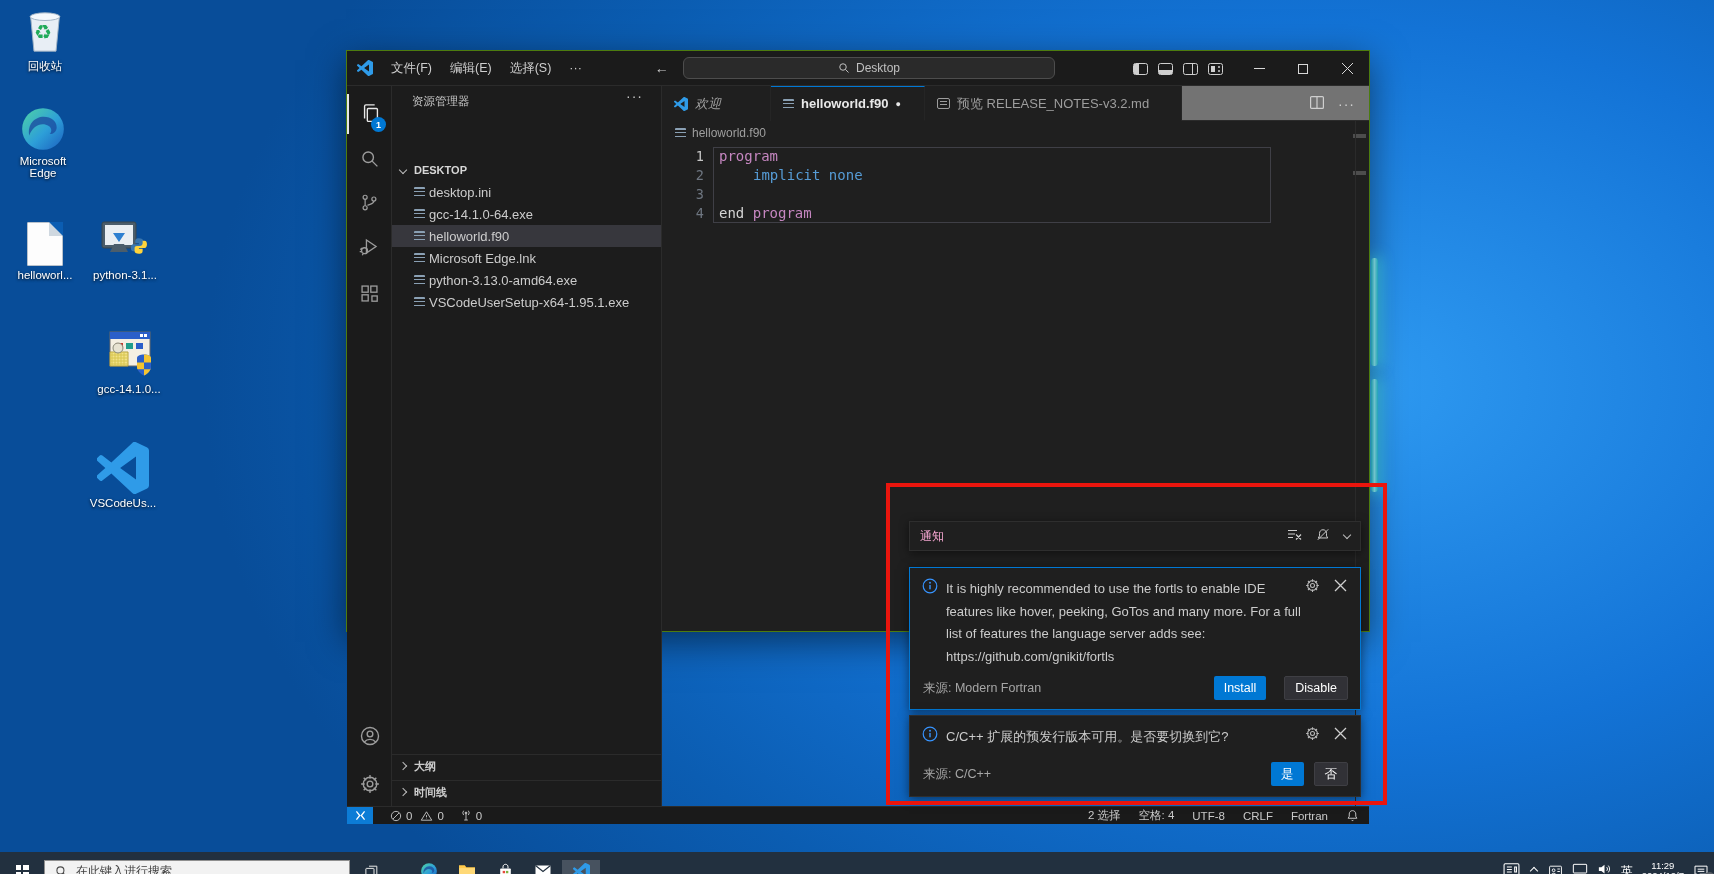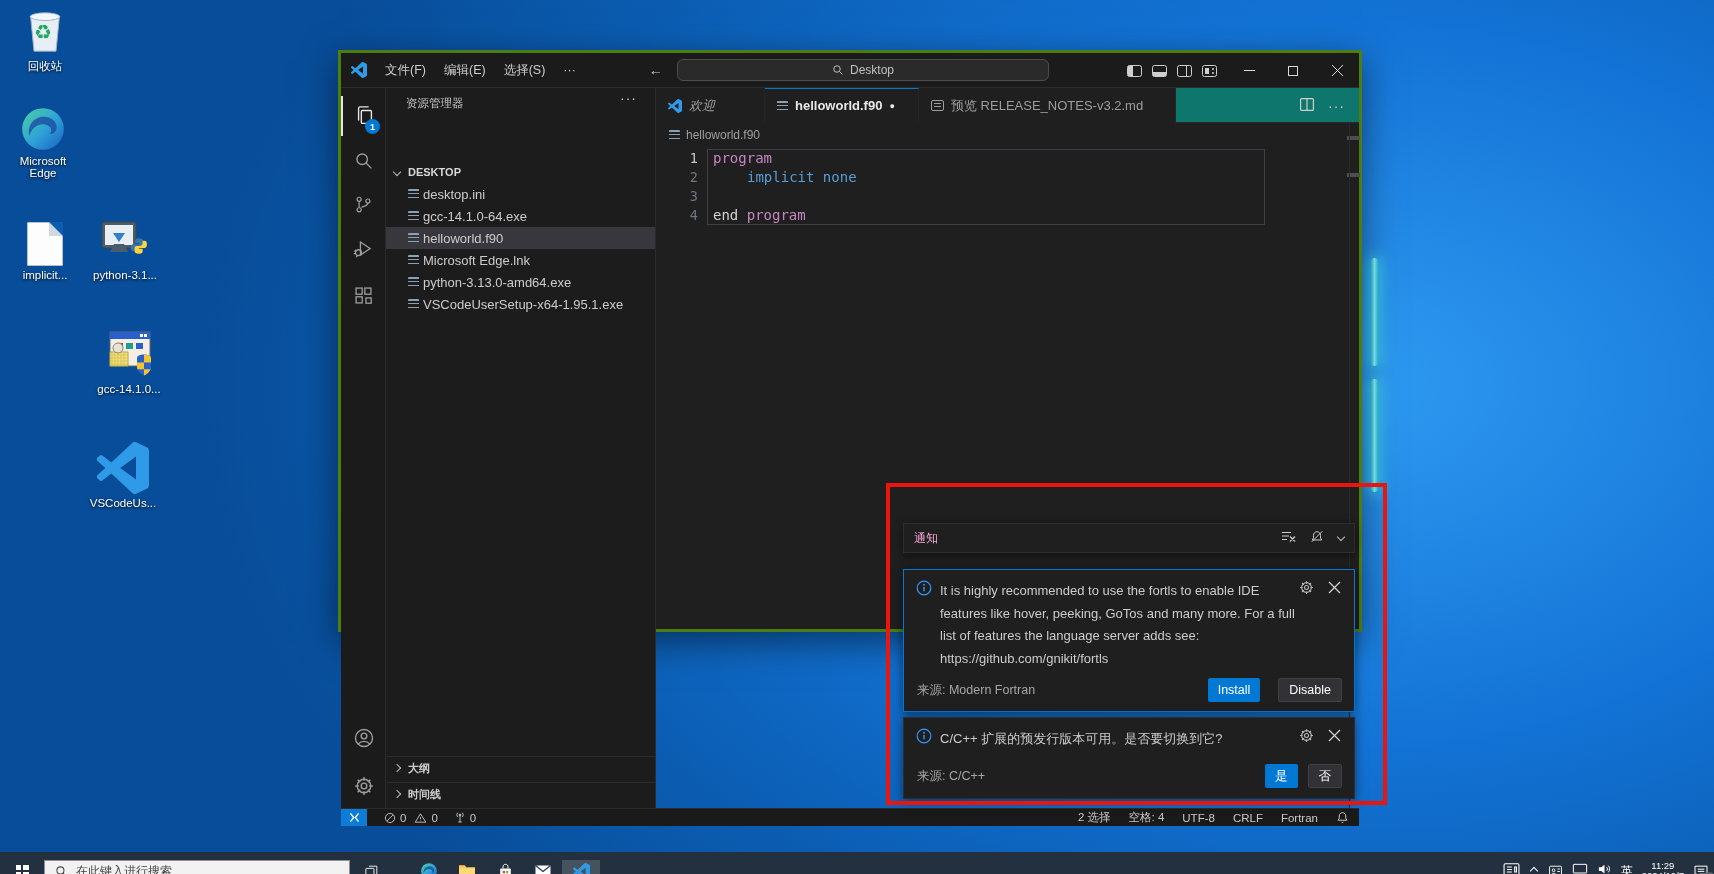--- a/index.html
+++ b/index.html
@@ -10,21 +10,21 @@
 .flex{display:flex;align-items:center}
 
 .beam{position:absolute;left:1371px;width:7px;border-radius:3px;
 background:linear-gradient(to right,#25c3dc,#8ef4ff,#25c3dc);box-shadow:0 0 14px 3px rgba(70,225,245,.75)}
 .dicon{position:absolute;width:86px;display:flex;flex-direction:column;align-items:center;gap:3px;
 color:#fff;font-size:11.5px;text-align:center;text-shadow:0 1px 3px rgba(0,0,0,.95);cursor:default}
 .dicon .ic{display:flex;align-items:center;justify-content:center}
 .page{width:36px;height:44px;background:#fdfdfd;border:1px solid #b9c2cc;position:relative;border-radius:1px}
 .page::after{content:"";position:absolute;top:-1px;right:-1px;border:7px solid transparent;border-top-color:#0b5db2;border-right-color:#0b5db2;border-bottom-color:#cfd8e0;border-left-color:#cfd8e0;border-width:7px}
 
-#win{left:338px;top:50px;width:1024px;height:582px;background:#1f1f1f;border:3px solid #4d7c0f;
+#win{left:346px;top:50px;width:1024px;height:582px;background:#1f1f1f;border:1px solid #4d7c0f;
 box-shadow:0 10px 34px rgba(0,0,0,.5)}
 #titlebar{left:0;top:0;right:0;height:35px;background:#1b1b1b;border-bottom:1px solid #2b2b2b;display:flex;align-items:center}
 .menu{color:#cfcfcf;font-size:12.5px;padding:0 9px}
 .navarrow{color:#cfcfcf;font-size:14px;padding:0 8px}
 #tsearch{left:336px;top:6px;width:372px;height:22px;background:#2a2a2a;border:1px solid #4d4d4d;border-radius:6px;
 display:flex;align-items:center;justify-content:center;gap:6px;color:#c0c0c0;font-size:12px}
 .lt{width:15px;height:12px;border:1.2px solid #cfcfcf;border-radius:2.5px;position:relative}
 .lt i{position:absolute;background:#cfcfcf}
 .wbtn{width:44px;height:35px;display:flex;align-items:center;justify-content:center;color:#d8d8d8}
 
@@ -37,21 +37,21 @@
 #sidebar{left:45px;top:35px;width:270px;height:720px;background:#1c1c1c;border-right:1px solid #2b2b2b;color:#cccccc}
 .sbrow{position:absolute;left:0;width:100%;height:22px;display:flex;align-items:center;font-size:13px;gap:6px;padding-left:37px;position:absolute}
 .sbrow.sel{background:#37373d}
 .flines{width:11px;height:10px;background:repeating-linear-gradient(to bottom,#8aa0b4 0 1.6px,transparent 1.6px 3.8px);border-radius:1px;flex:none;position:absolute;left:22px}
 .chev{width:6px;height:6px;border-right:1.4px solid #bdbdbd;border-bottom:1.4px solid #bdbdbd;flex:none}
 .chev.down{transform:rotate(45deg)}
 .chev.right{transform:rotate(-45deg)}
 .sect{position:absolute;left:0;width:100%;height:23px;display:flex;align-items:center;gap:8px;padding-left:8px;
 font-size:11px;font-weight:bold;color:#cccccc;border-top:1px solid #2b2b2b}
 
-#tabbar{left:315px;top:35px;right:0;height:35px;background:#0f766e;border-bottom:1px solid #2b2b2b;display:flex}
+#tabbar{left:315px;top:35px;right:0;height:35px;background:#737373;border-bottom:1px solid #2b2b2b;display:flex}
 .tab{height:35px;display:flex;align-items:center;gap:7px;padding:0 12px;border-right:1px solid #252525;
 font-size:13px;color:#9d9d9d;background:#1f1f1f}
 .tab.active{background:#1f1f1f;color:#e8e8e8;border-top:1.5px solid #0078d4;border-bottom:1px solid #1f1f1f}
 .tab.preview span.lbl{font-style:italic}
 .pv{width:13px;height:11px;border:1.2px solid #9d9d9d;border-radius:2px;position:relative}
 .pv::after{content:"";position:absolute;left:2px;top:2px;right:2px;height:1.2px;background:#9d9d9d;box-shadow:0 3px 0 #9d9d9d}
 #breadcrumb{left:328px;top:70px;height:23px;display:flex;align-items:center;gap:6px;color:#9f9f9f;font-size:12px}
 .code{font-family:"DejaVu Sans Mono",monospace;font-size:14px;line-height:19px;position:absolute;white-space:pre}
 .lnum{position:absolute;left:315px;width:42px;text-align:right;color:#6e7681;font-family:"DejaVu Sans Mono",monospace;font-size:13.5px;line-height:19px}
 .lnum.cur{color:#c6c6c6}
@@ -124,21 +124,21 @@
         <path d="M6.5 20.5c-1.6-7.5 3.8-13 10-13 5.2 0 9 3.1 9 7.2 0 2.9-2.1 4.8-4.8 4.8 1.7-1.6 1.4-4.2-.7-5.6-5-3.3-11.6.2-13.5 6.6z" fill="#1b4ea0" opacity=".8"></path>
       </svg>
   </span>
   <span style="width:70px">Microsoft Edge</span>
 </div>
 
 <div class="dicon" style="left:2px;top:222px">
   <span class="ic">
       <span class="page"></span>
     </span>
-  <span>implicit...</span>
+  <span>helloworl...</span>
 </div>
 
 <div class="dicon" style="left:82px;top:216px">
   <span class="ic">
     <svg width="54" height="50" viewBox="0 0 54 50">
         <rect x="4" y="6" width="34" height="26" rx="2" fill="#4b5d6b" stroke="#38474f"></rect>
         <rect x="7" y="9" width="28" height="20" fill="#e9eef2"></rect>
         <path d="M16 28h10l4 8H12z" fill="#4b5d6b"></path>
         <path d="M21 8v10h-6l6 9 6-9h-6z" fill="#2d7fd0" transform="translate(0,-1)"></path>
         <circle cx="40" cy="34" r="13" fill="none"></circle>

